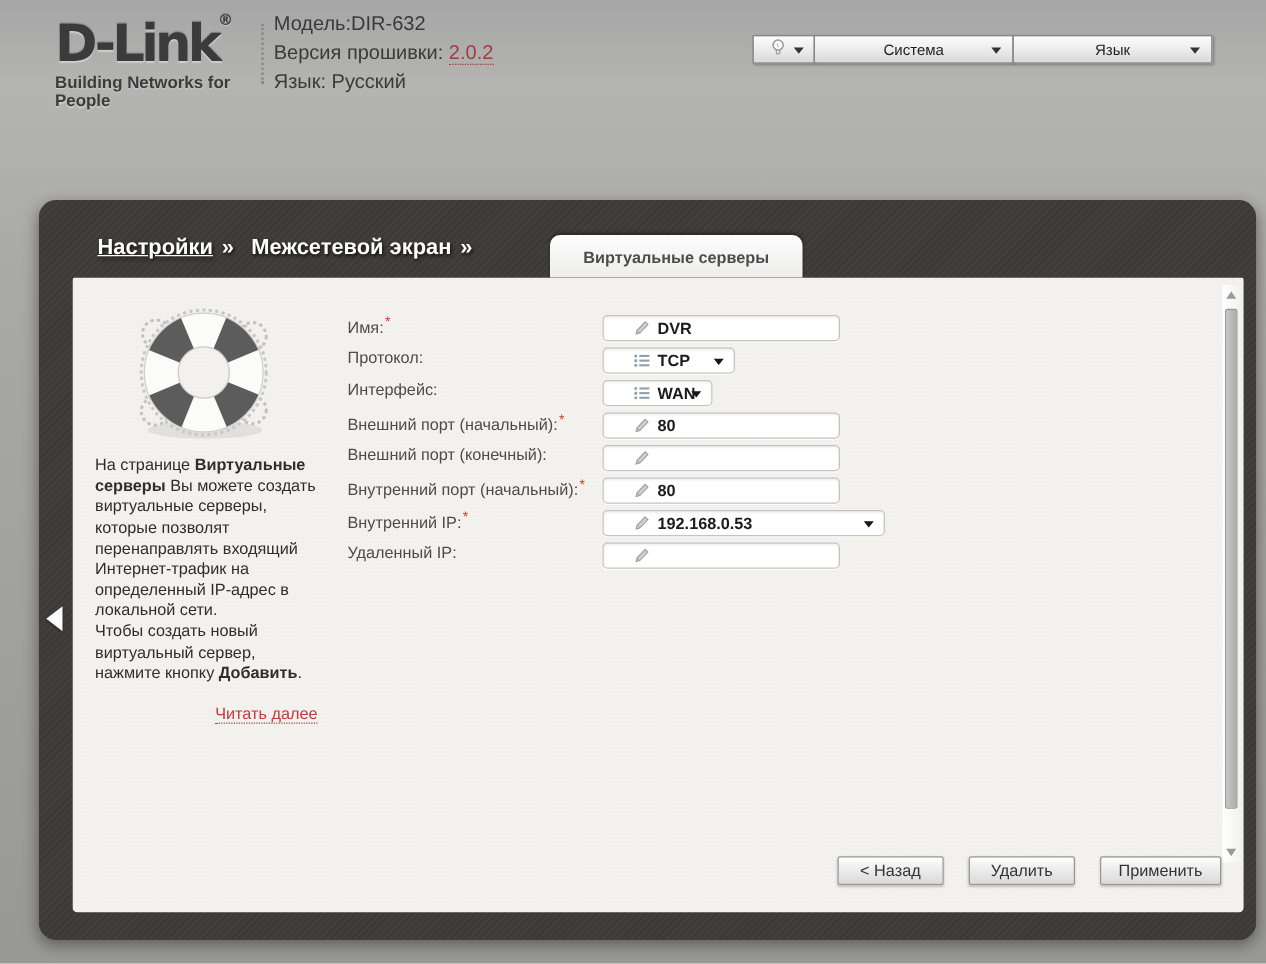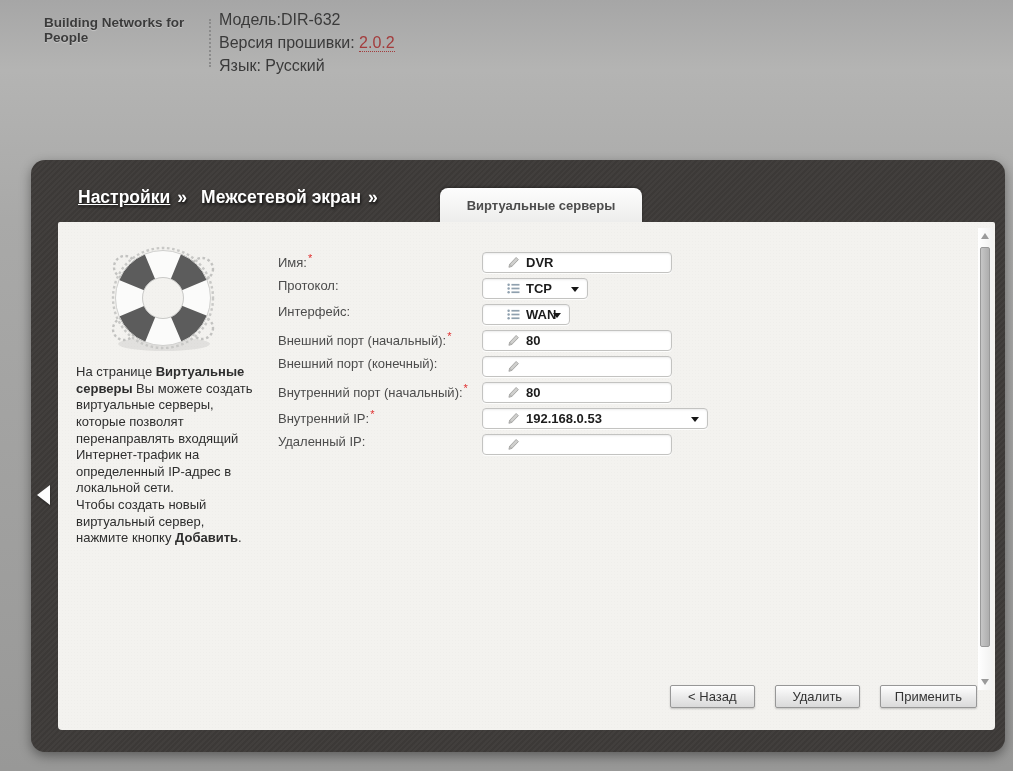--- a/index.html
+++ b/index.html
@@ -121,29 +121,50 @@
   .sb-down { bottom:5px; border-top:6px solid #9a9a9a; }
   .sb-thumb { position:absolute; left:2px; top:19px; width:10px; height:400px;
     background:linear-gradient(90deg,#c6c6c6,#aeaeae); border:1px solid #999; border-radius:2px; cursor:grab; }
 </style>
 </head>
 <body>
 
 <div class="page">
 
   <div class="logo">
+    <div class="brand"><span>D-Link</span><span class="reg">®</span></div>
     <div class="tagline">Building Networks for People</div>
   </div>
   <div class="header-divider"></div>
   <div class="device-info">
     <div>Модель:DIR-632</div>
     <div><span>Версия прошивки:</span> <a class="fw-link">2.0.2</a></div>
     <div>Язык: Русский</div>
   </div>
 
+  <div class="top-menus">
+    <div class="menu-btn bulb">
+      <span class="bulb-svg">
+        <svg width="15" height="16" viewBox="0 0 16 17">
+          <circle cx="8" cy="6.4" r="4.3" fill="#fafafa" stroke="#9a9a9a" stroke-width="1.3"></circle>
+          <path d="M7 5.2 q1 1.4 1 3" fill="none" stroke="#b9b9b9" stroke-width="1"></path>
+          <rect x="6.5" y="10.6" width="3" height="3.4" rx="1" fill="#e7e7e7" stroke="#9a9a9a" stroke-width="1"></rect>
+        </svg>
+      </span>
+      <span class="menu-caret"></span>
+    </div>
+    <div class="menu-btn wide">
+      <span>Система</span>
+      <span class="menu-caret"></span>
+    </div>
+    <div class="menu-btn wide">
+      <span>Язык</span>
+      <span class="menu-caret"></span>
+    </div>
+  </div>
 
   <div class="panel">
 
     <div class="breadcrumb">
       <a class="bc-link u">Настройки</a><span class="bc-sep">»</span><a class="bc-link">Межсетевой экран</a><span class="bc-sep">»</span>
     </div>
 
     <div class="tab">
       <span>Виртуальные серверы</span>
     </div>
@@ -162,20 +183,23 @@
             <circle cx="100" cy="88" r="11" fill="none" stroke="#c2c2c0" stroke-width="2.4" stroke-dasharray="2.6 2.6"></circle>
             <circle cx="61" cy="58" r="50" fill="none" stroke="#c8c8c6" stroke-width="2.4" stroke-dasharray="2.6 2.6"></circle>
             <circle cx="61" cy="58" r="34" fill="none" stroke="#fbfbfa" stroke-width="27"></circle>
             <circle cx="61" cy="58" r="34" fill="none" stroke="#5c5c5c" stroke-width="27" stroke-dasharray="26.7 26.7" transform="rotate(22 61 58)"></circle>
             <circle cx="61" cy="58" r="47.5" fill="none" stroke="#cfcfcd" stroke-width="1"></circle>
             <circle cx="61" cy="58" r="20.5" fill="none" stroke="#c9c9c7" stroke-width="1"></circle>
           </svg>
         </div>
         <div class="help-text"><span>На странице </span><b>Виртуальные серверы</b><span> Вы можете создать виртуальные серверы, которые позволят перенаправлять входящий Интернет-трафик на определенный IP-адрес в локальной сети.
 Чтобы создать новый виртуальный сервер, нажмите кнопку </span><b>Добавить</b><span>.</span></div>
+        <div class="read-more-row">
+          <a class="read-more">Читать далее</a>
+        </div>
       </aside>
 
       <div class="form">
           <div class="frow">
             <label class="flabel">Имя:<sup class="req">*</sup></label>
             <div class="input size-lg type-text">
               <span class="ficon">
                 <svg width="15" height="15" viewBox="0 0 16 16">
                   <path d="M10.8 2.6 l2.4 2.4 L6.2 12.2 l-3.1 0.9 0.8-3.2 z" fill="#cfcfcd" stroke="#9d9d9b" stroke-width="0.9"></path>
                   <path d="M3.9 9.9 l2.3 2.3" stroke="#9d9d9b" stroke-width="0.8"></path>

